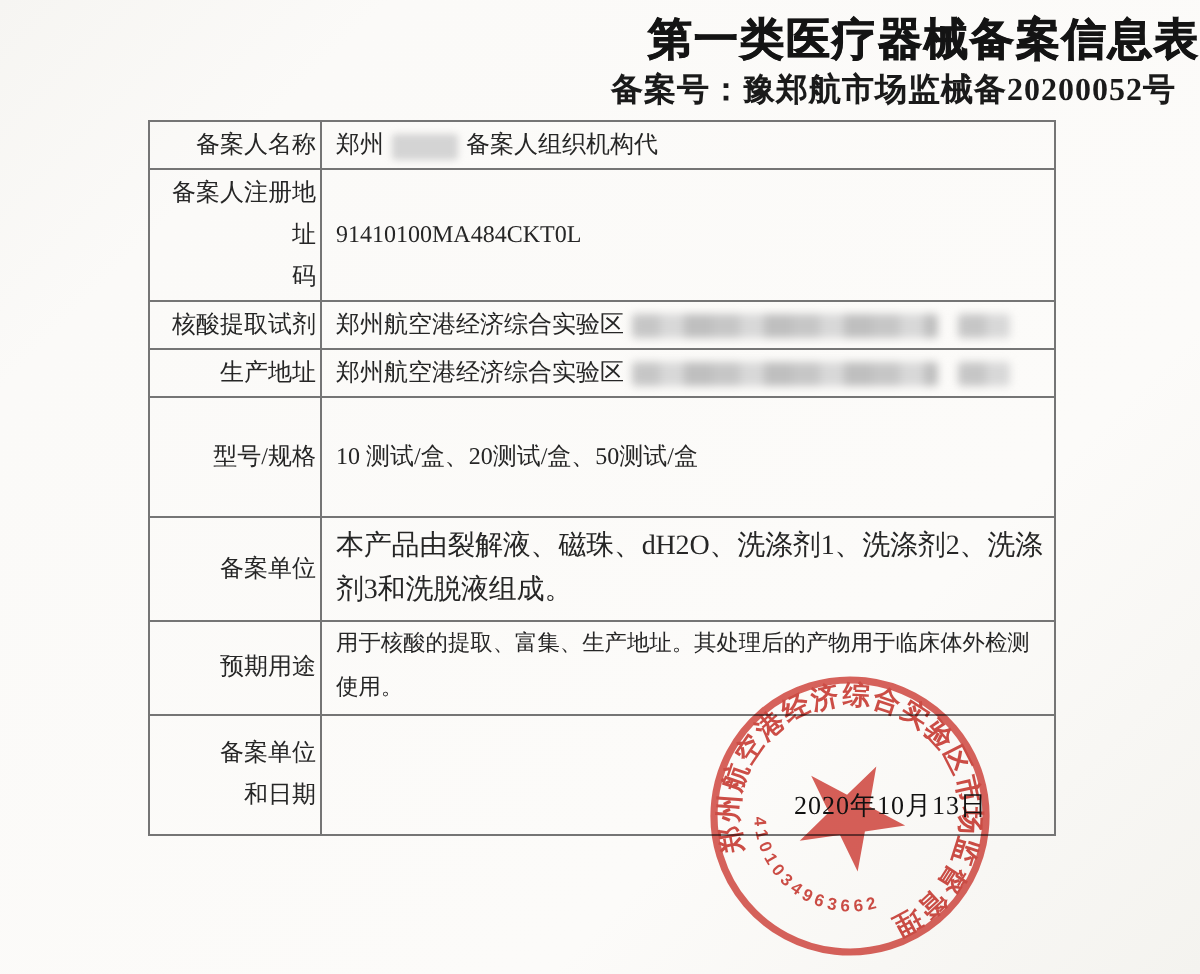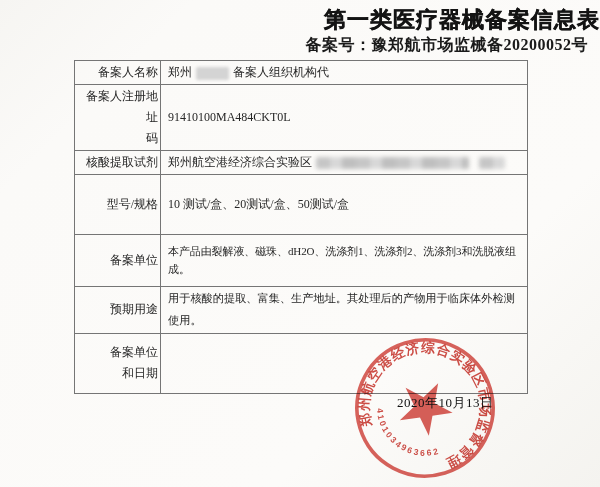--- a/index.html
+++ b/index.html
@@ -46,21 +46,21 @@
     padding:1px 2px;
   }
   td.val{
     padding:1px 4px 1px 7px;
     line-height:1.55;
   }
   tr.r1{height:22px}  tr.r2{height:48px}  tr.r3{height:23px}
   tr.r4{height:24px}  tr.r5{height:25px}  tr.r6{height:60px}
   tr.r7{height:52px}  tr.r8{height:40px}  tr.r9{height:21px}
   tr.r10{height:60px}
-  tr.r7 td.val{font-size:11px;letter-spacing:-.1px}
+  tr.r7 td.val{font-size:14px;letter-spacing:-.1px}
   tr.r8 td.val{font-size:11.2px;line-height:1.95}
   .redact{
     display:inline-block;vertical-align:middle;
     height:12px;border-radius:2px;
     background:repeating-linear-gradient(90deg,#c6c6c6 0 14px,#d8d8d8 14px 26px,#bfbfbf 26px 40px);
     filter:blur(2px);
     margin:0 4px;
   }
   .redact.name{width:33px;height:13px;background:#d4d4d4;filter:blur(1.8px)}
   .redact.addr1{width:153px}
@@ -97,20 +97,24 @@
       </tr>
       <tr class="r2">
         <td class="lab">备案人注册地址
 码</td>
         <td class="val">91410100MA484CKT0L</td>
       </tr>
       <tr class="r3">
         <td class="lab">核酸提取试剂</td>
         <td class="val"><span>郑州航空港经济综合实验区</span><span class="redact addr1"></span><span class="redact addr2"></span></td>
       </tr>
+      <tr class="r4">
+        <td class="lab">生产地址</td>
+        <td class="val"><span>郑州航空港经济综合实验区</span><span class="redact addr1"></span><span class="redact addr2"></span></td>
+      </tr>
       <tr class="r6">
         <td class="lab">型号/规格</td>
         <td class="val">10 测试/盒、20测试/盒、50测试/盒</td>
       </tr>
       <tr class="r7">
         <td class="lab">备案单位</td>
         <td class="val">本产品由裂解液、磁珠、dH2O、洗涤剂1、洗涤剂2、洗涤剂3和洗脱液组成。</td>
       </tr>
       <tr class="r8">
         <td class="lab">预期用途</td>

